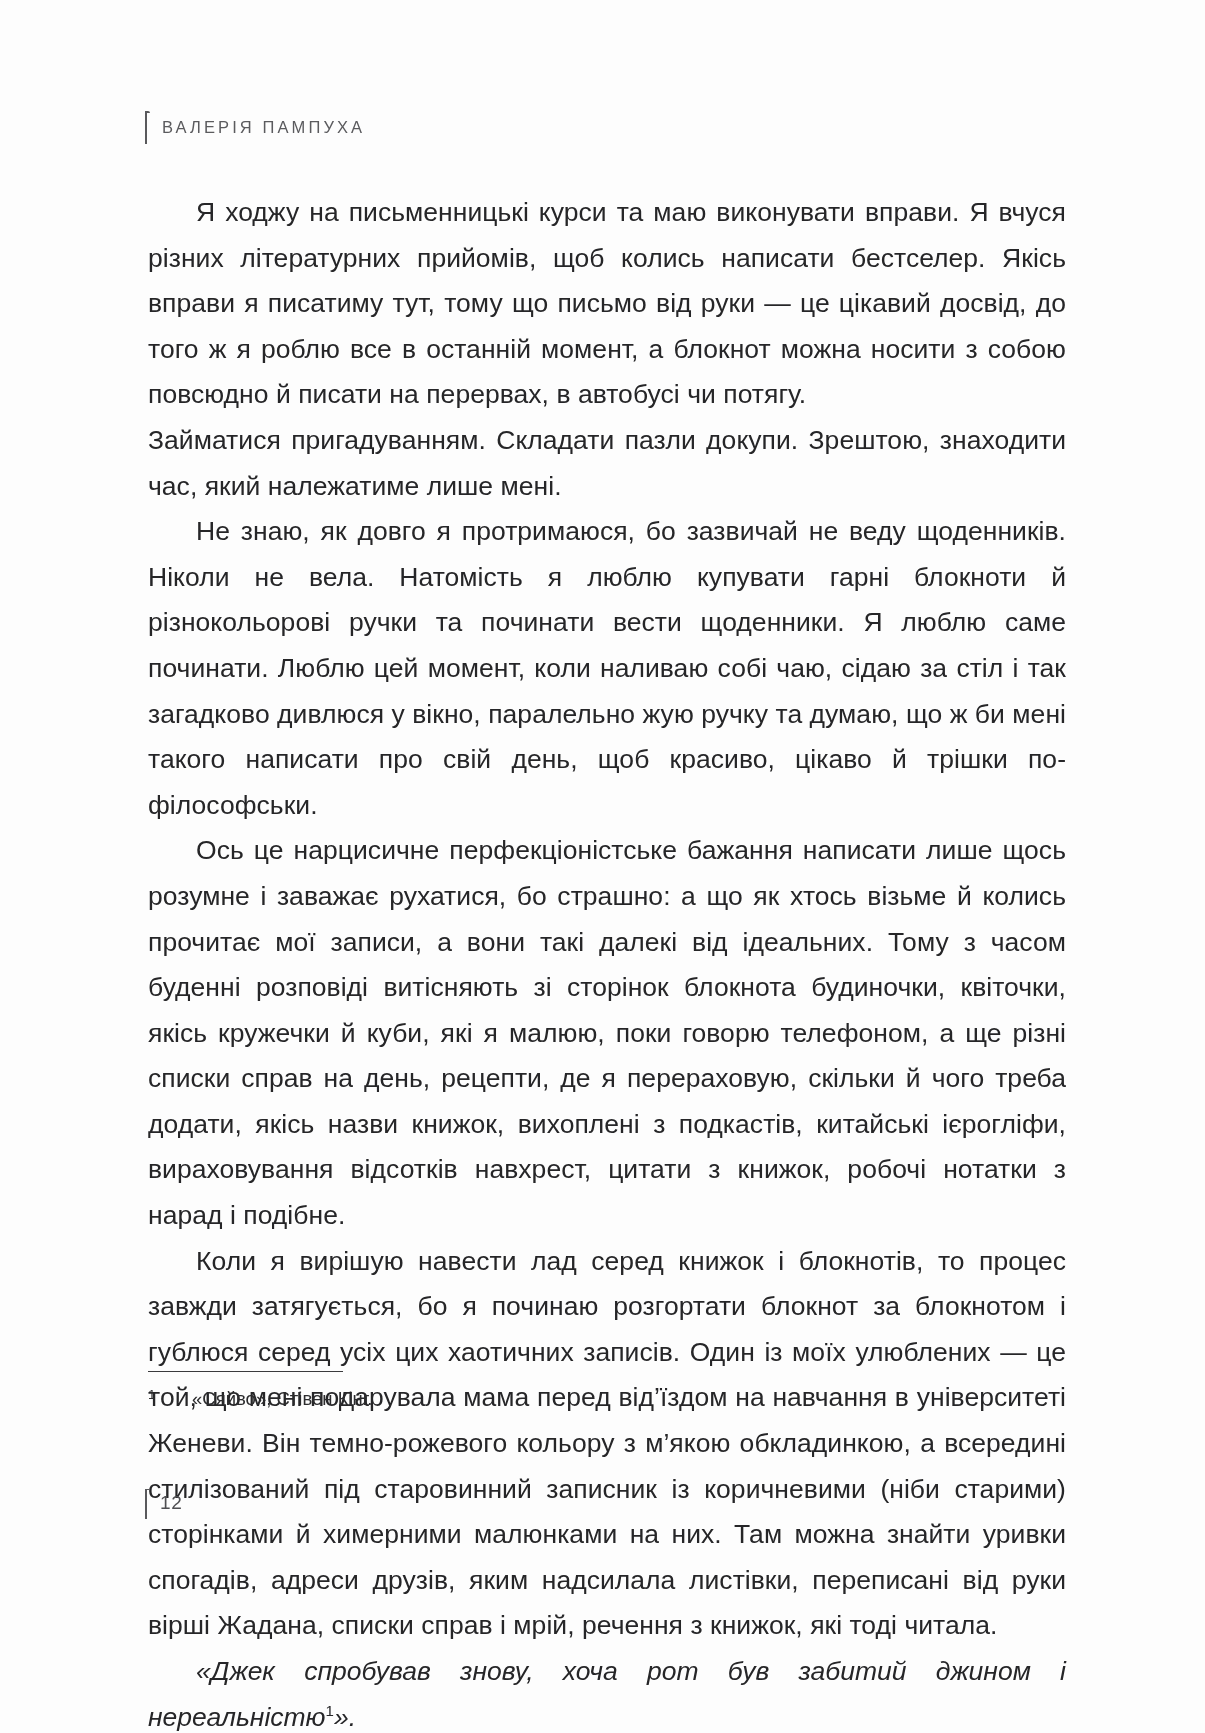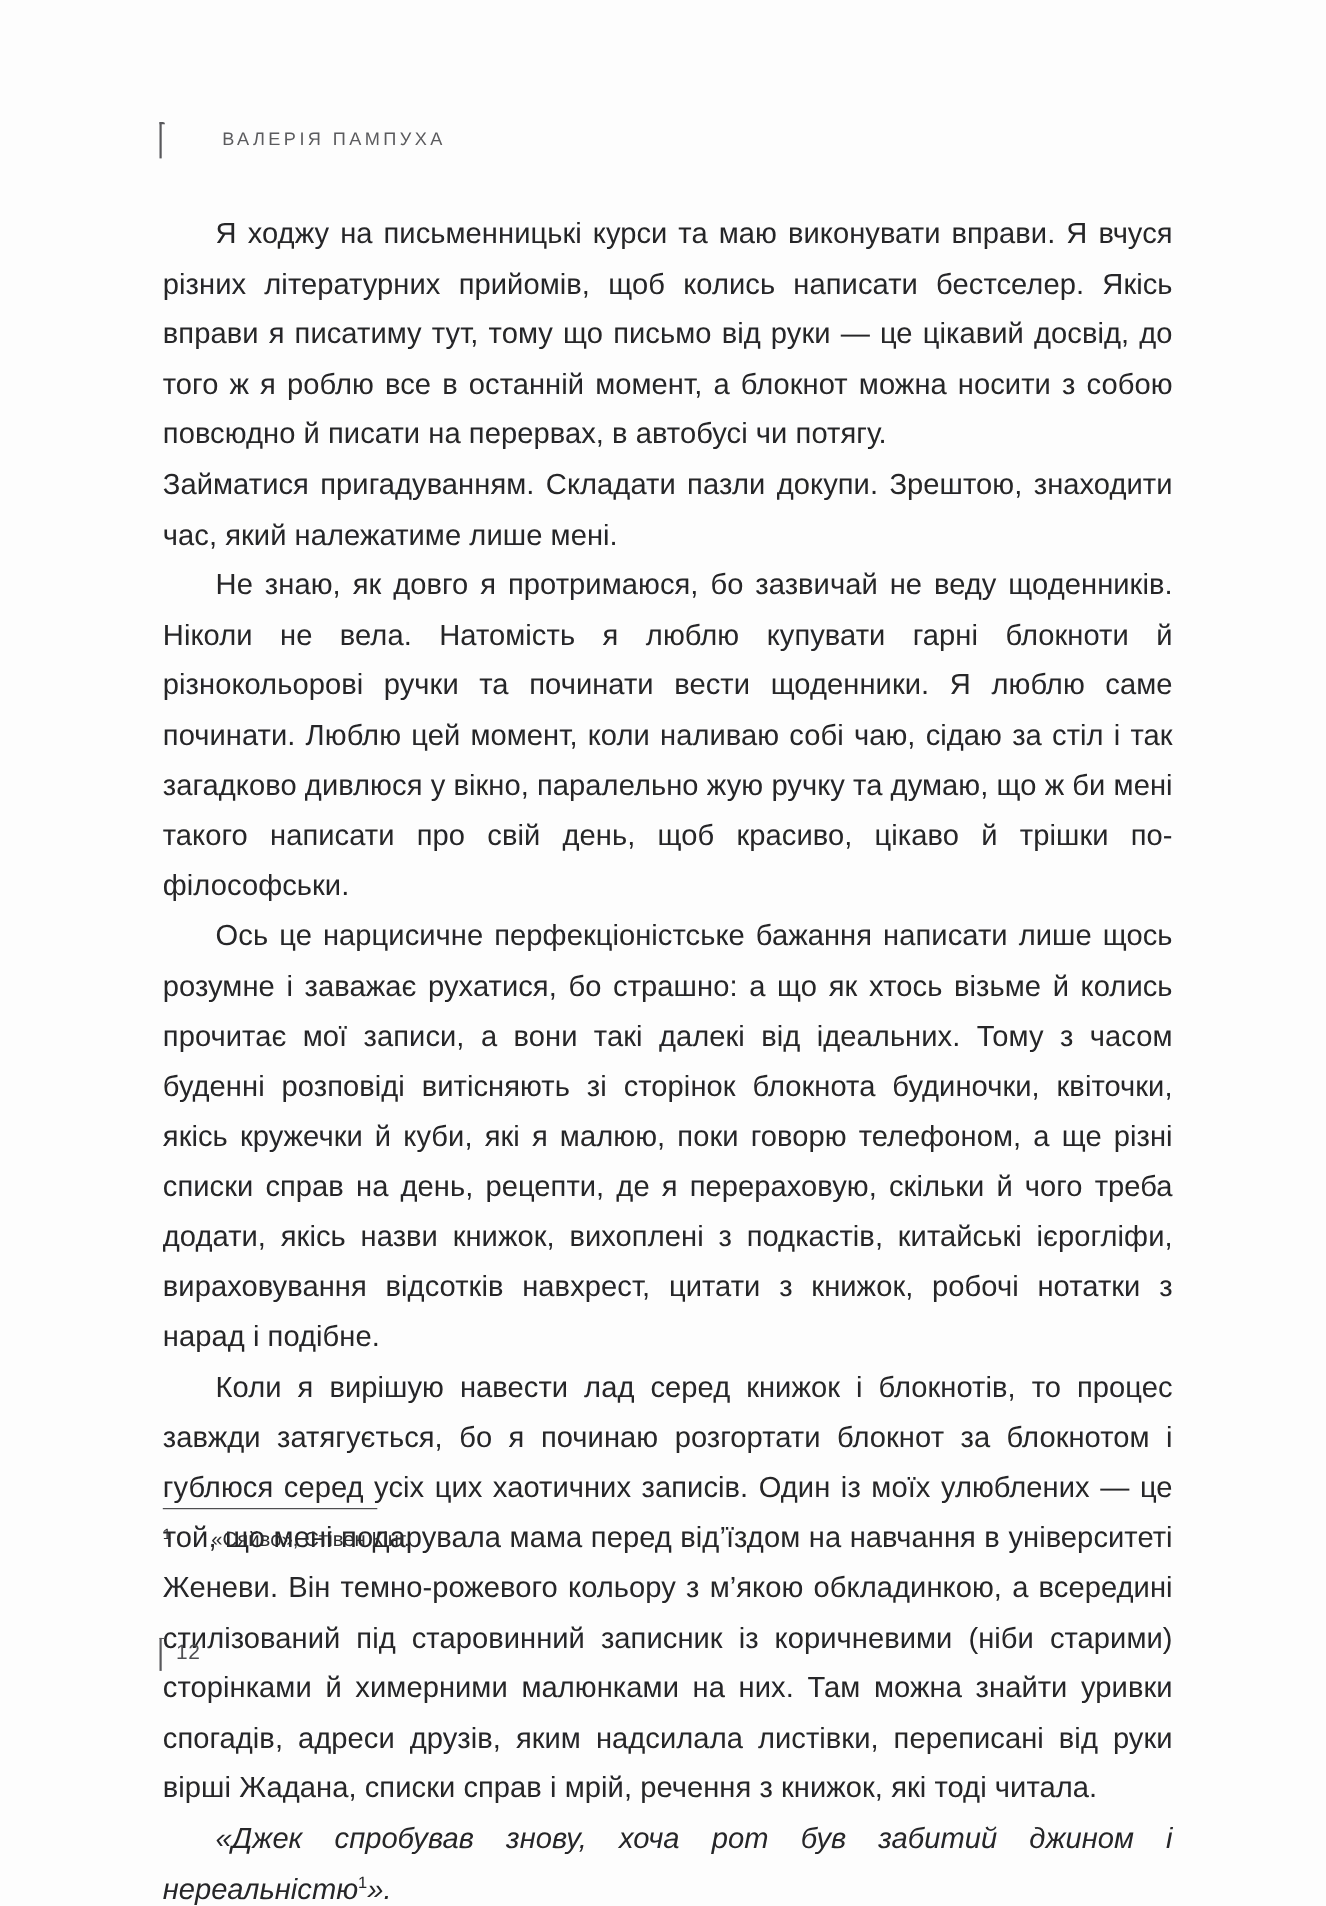--- a/index.html
+++ b/index.html
@@ -20,21 +20,20 @@
   }
 
   
   .running-head {
     position: absolute;
     left: 141px;
     top: 110px;
     display: flex;
     align-items: center;
     height: 34px;
-    gap: 40px;
   }
   .bracket-mark {
     display: inline-block;
     width: 10px;
     height: 34px;
     position: relative;
     margin-right: 11px;
     flex: 0 0 auto;
   }
   .bracket-mark::before {

